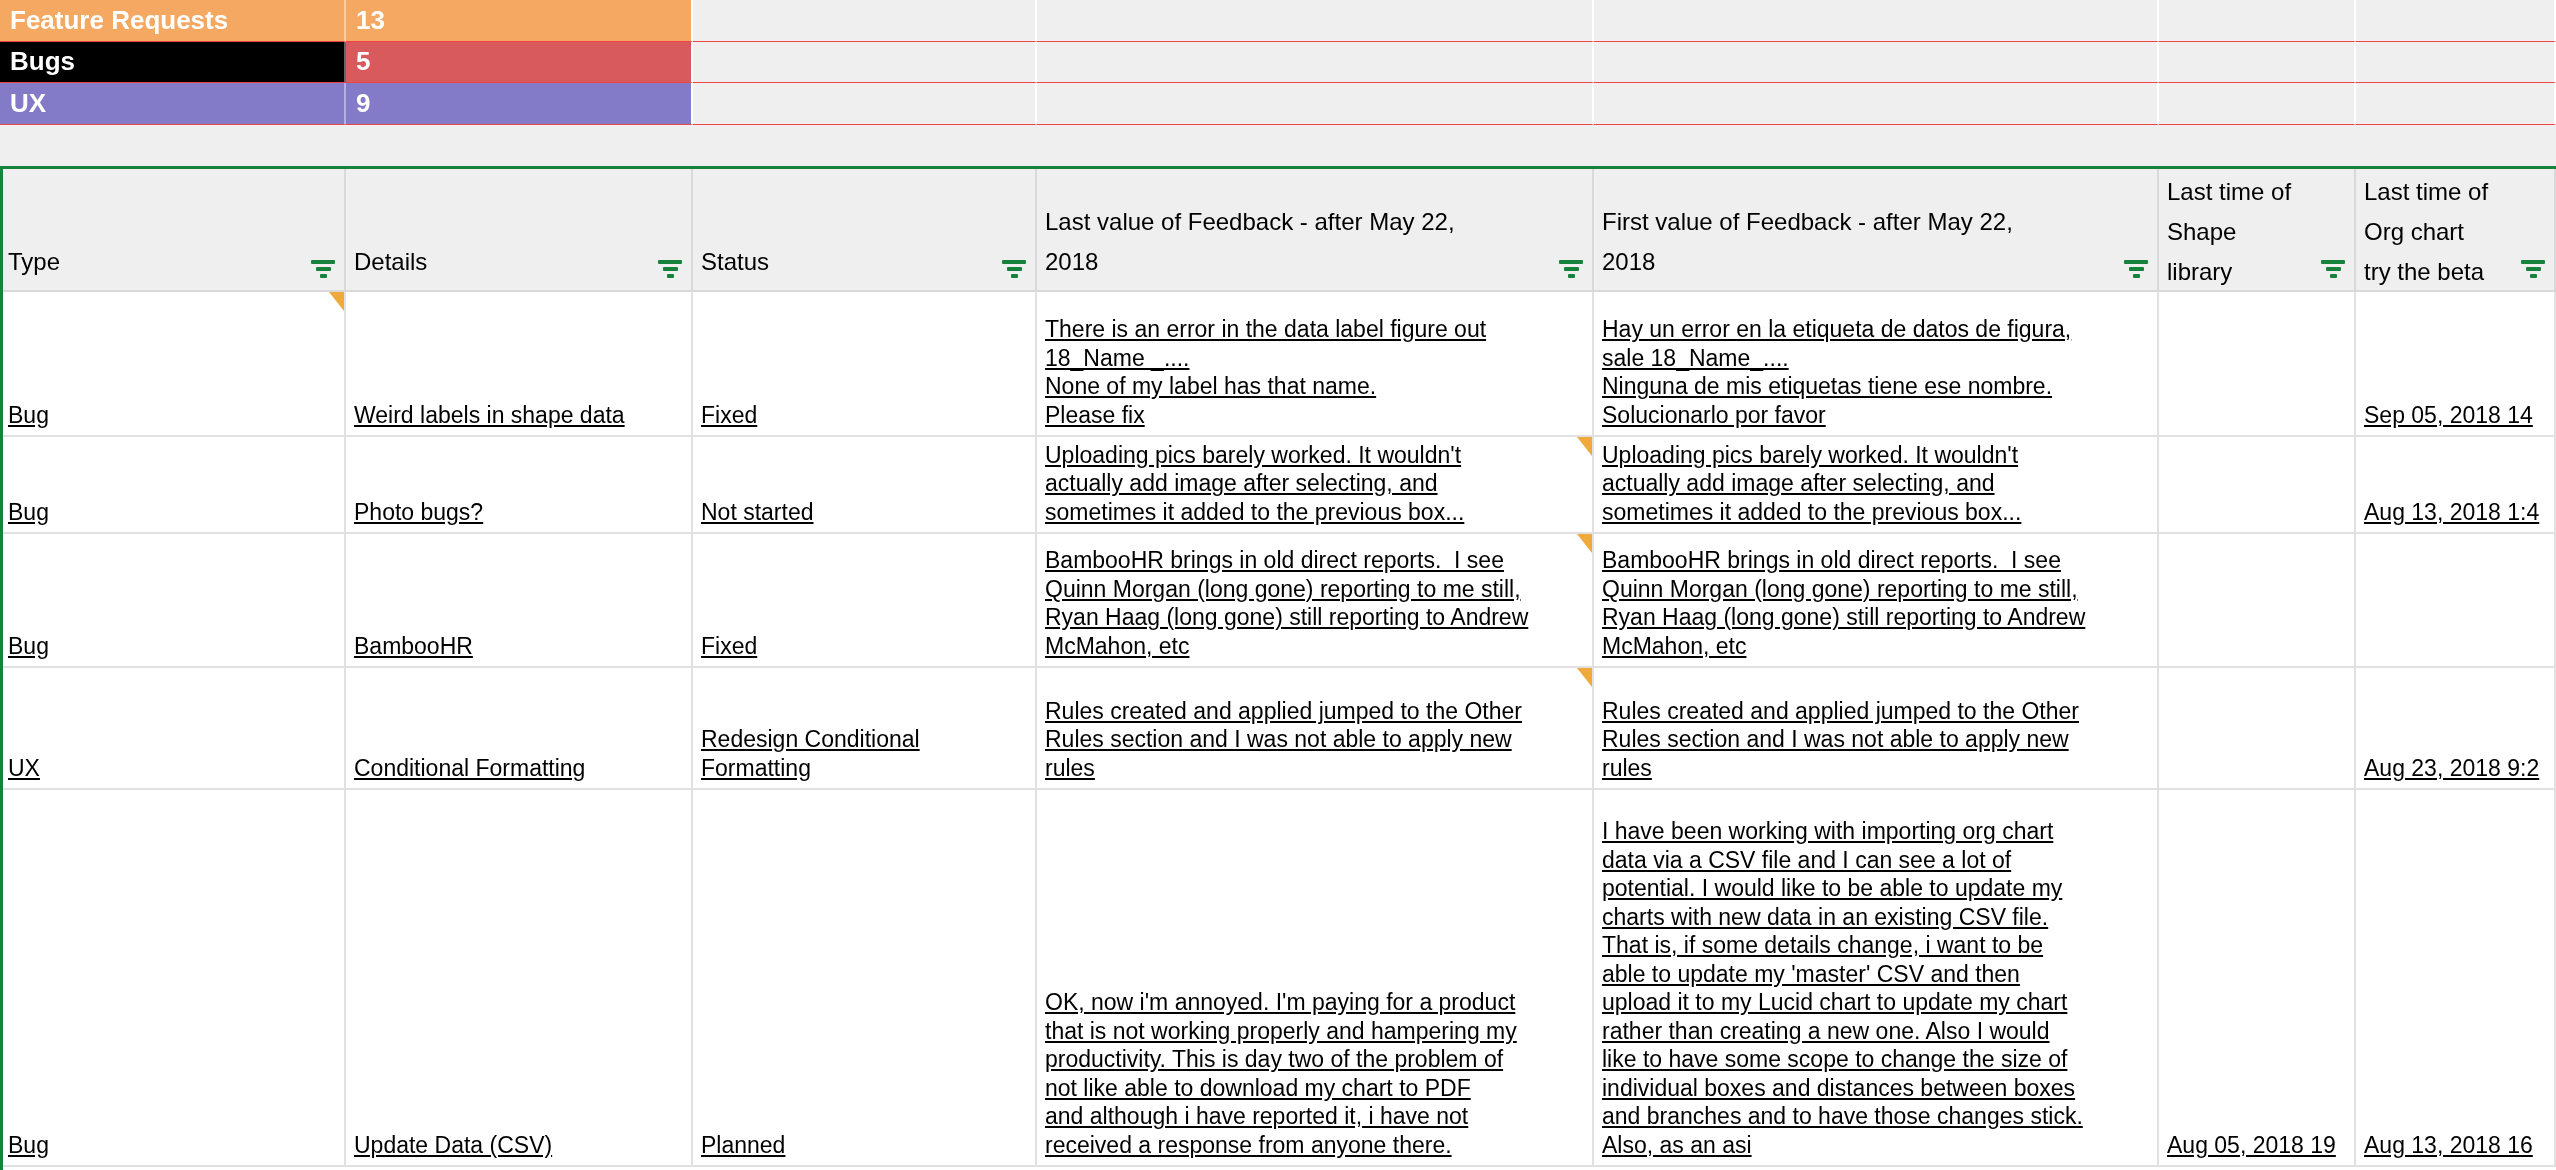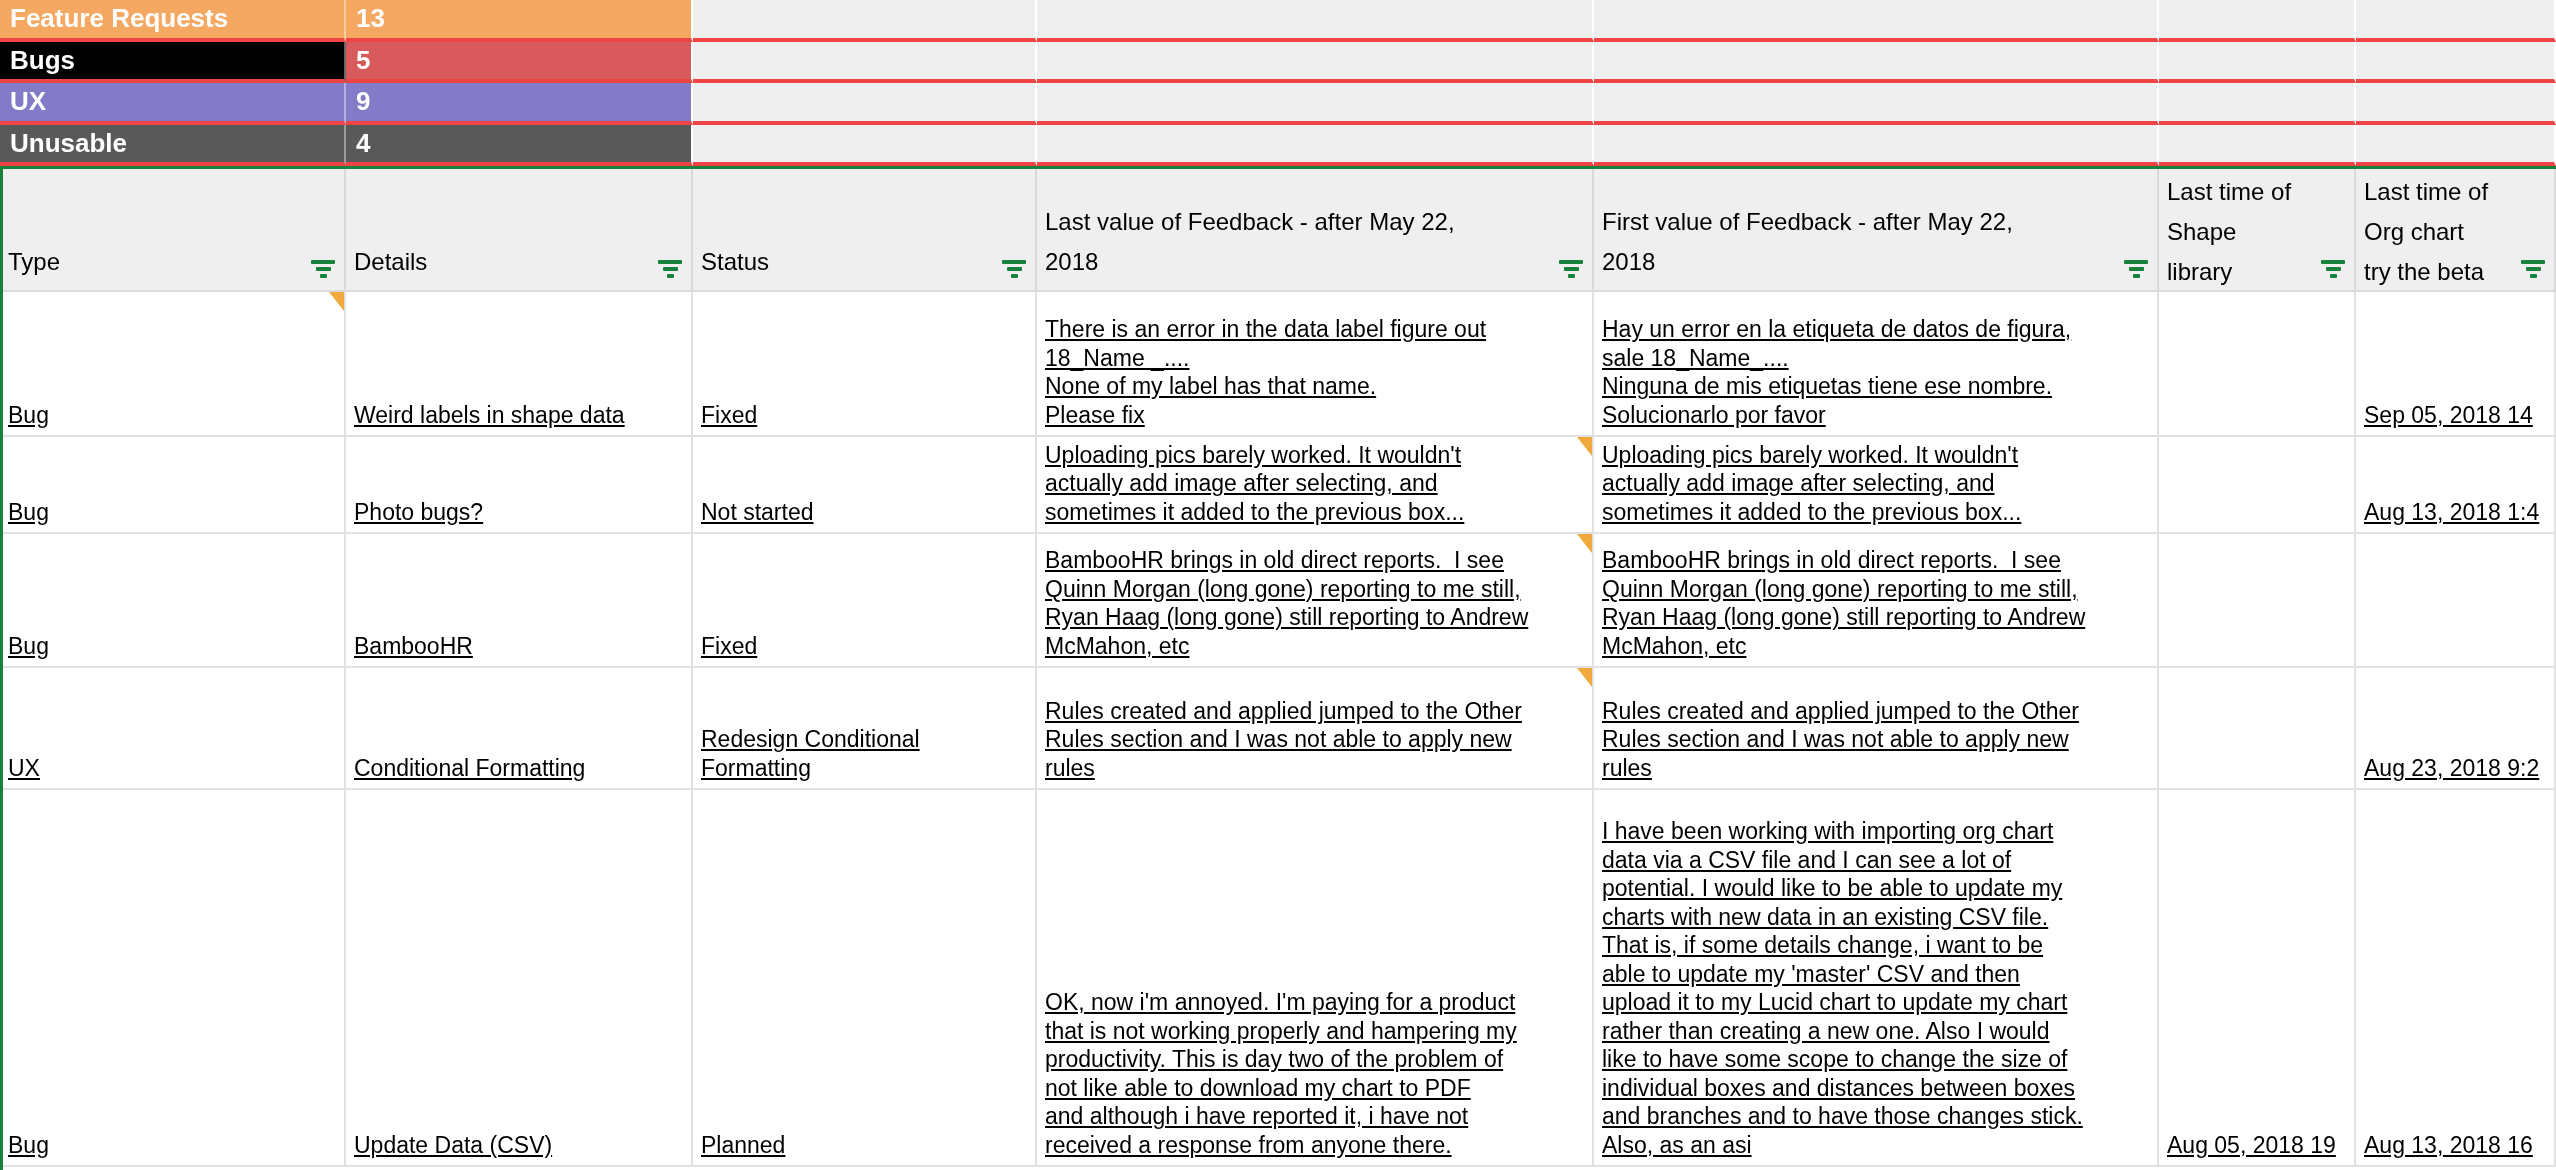--- a/index.html
+++ b/index.html
@@ -12,21 +12,21 @@
     color:#000;
     background:#fff;
   }
   
   .w-type{width:346px}.w-details{width:347px}.w-status{width:344px}
   .w-last{width:557px}.w-first{width:565px}.w-shape{width:197px}.w-org{width:200px}
 
   
   .top-block{height:166px;background:#efefef;}
   .srow{display:flex;height:41.5px;}
-  .scell{height:100%;border-right:2px solid #ffffff;border-bottom:4px solid #ef4444;overflow:hidden;}
+  .scell{height:100%;border-right:2px solid #ffffff;border-bottom:1px solid #ef4444;overflow:hidden;}
   .scell.colored{display:flex;align-items:center;padding-left:10px;
     font-weight:bold;font-size:26px;color:#ffffff;}
   .scell.label-cell{border-right:2px solid rgba(255,255,255,0.40);}
   .scell.gray{background:#efefef;}
 
   
   .filter-top{position:absolute;left:0;top:166px;width:2556px;height:3px;background:#17823b;z-index:6;}
   .filter-left{position:absolute;left:0;top:166px;bottom:0;width:3px;background:#17823b;z-index:6;}
 
   
@@ -97,33 +97,20 @@
         <div class="scell colored w-details" style="background-color: rgb(131, 122, 200);">
           <span>9</span>
         </div>
         <div class="scell gray w-status"></div>
         <div class="scell gray w-last"></div>
         <div class="scell gray w-first"></div>
         <div class="scell gray w-shape"></div>
         <div class="scell gray w-org"></div>
       </div>
 
-      <div class="srow">
-        <div class="scell colored label-cell w-type" style="background-color: rgb(89, 89, 89);">
-          <span>Unusable</span>
-        </div>
-        <div class="scell colored w-details" style="background-color: rgb(89, 89, 89);">
-          <span>4</span>
-        </div>
-        <div class="scell gray w-status"></div>
-        <div class="scell gray w-last"></div>
-        <div class="scell gray w-first"></div>
-        <div class="scell gray w-shape"></div>
-        <div class="scell gray w-org"></div>
-      </div>
     </div>
 
   <div class="filter-top"></div>
   <div class="filter-left"></div>
 
   <div class="header-row">
     <div class="hcell w-type">
       <span class="hlabel">Type</span>
       <span class="filter-icon">
           <i class="b1"></i>

